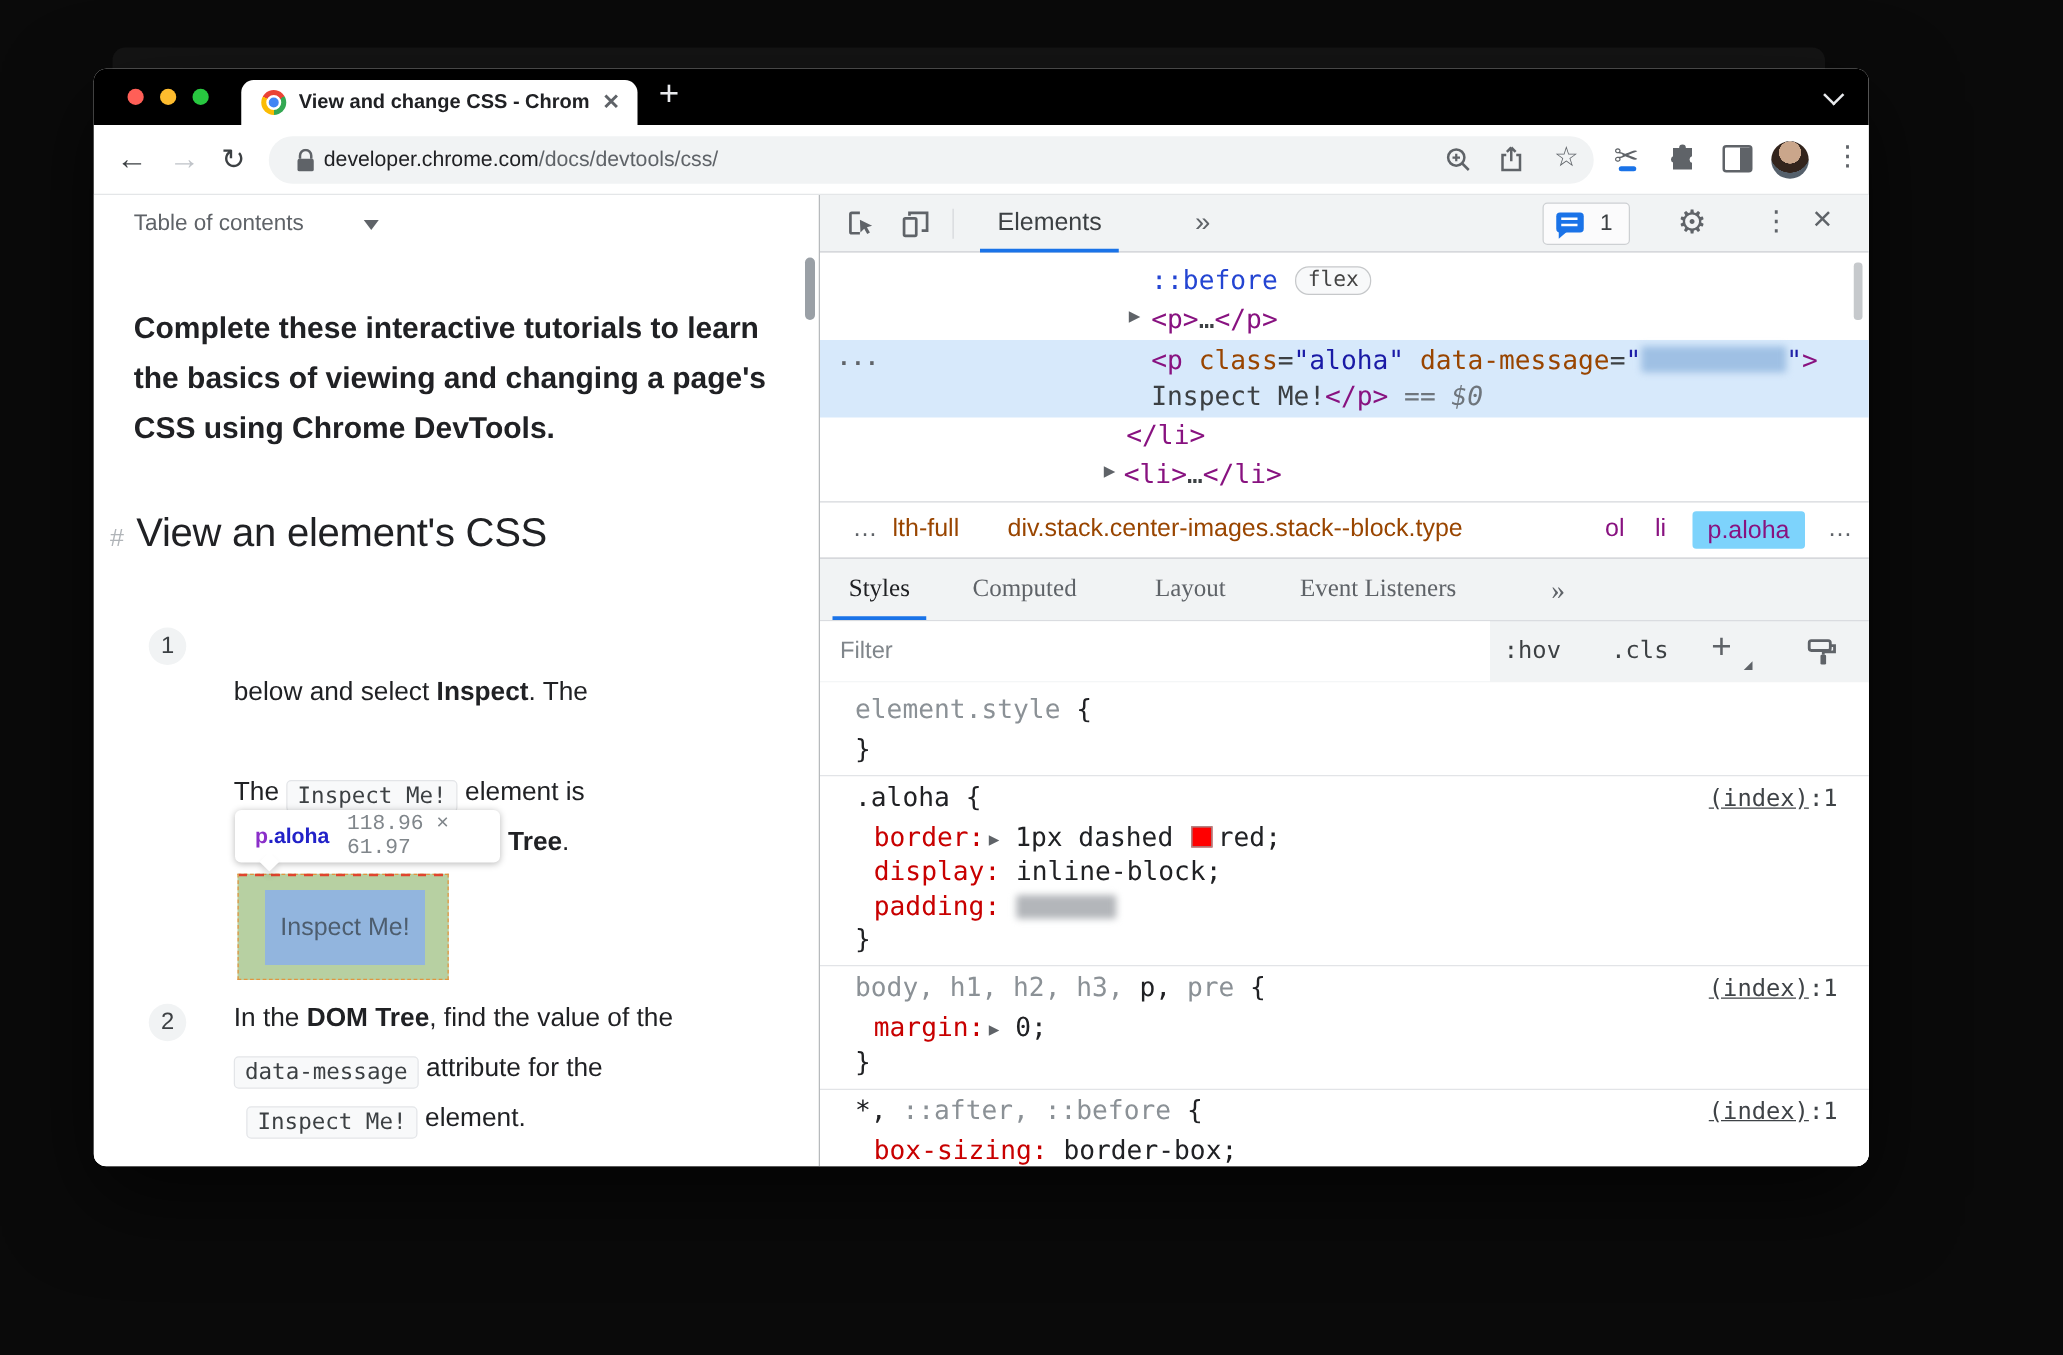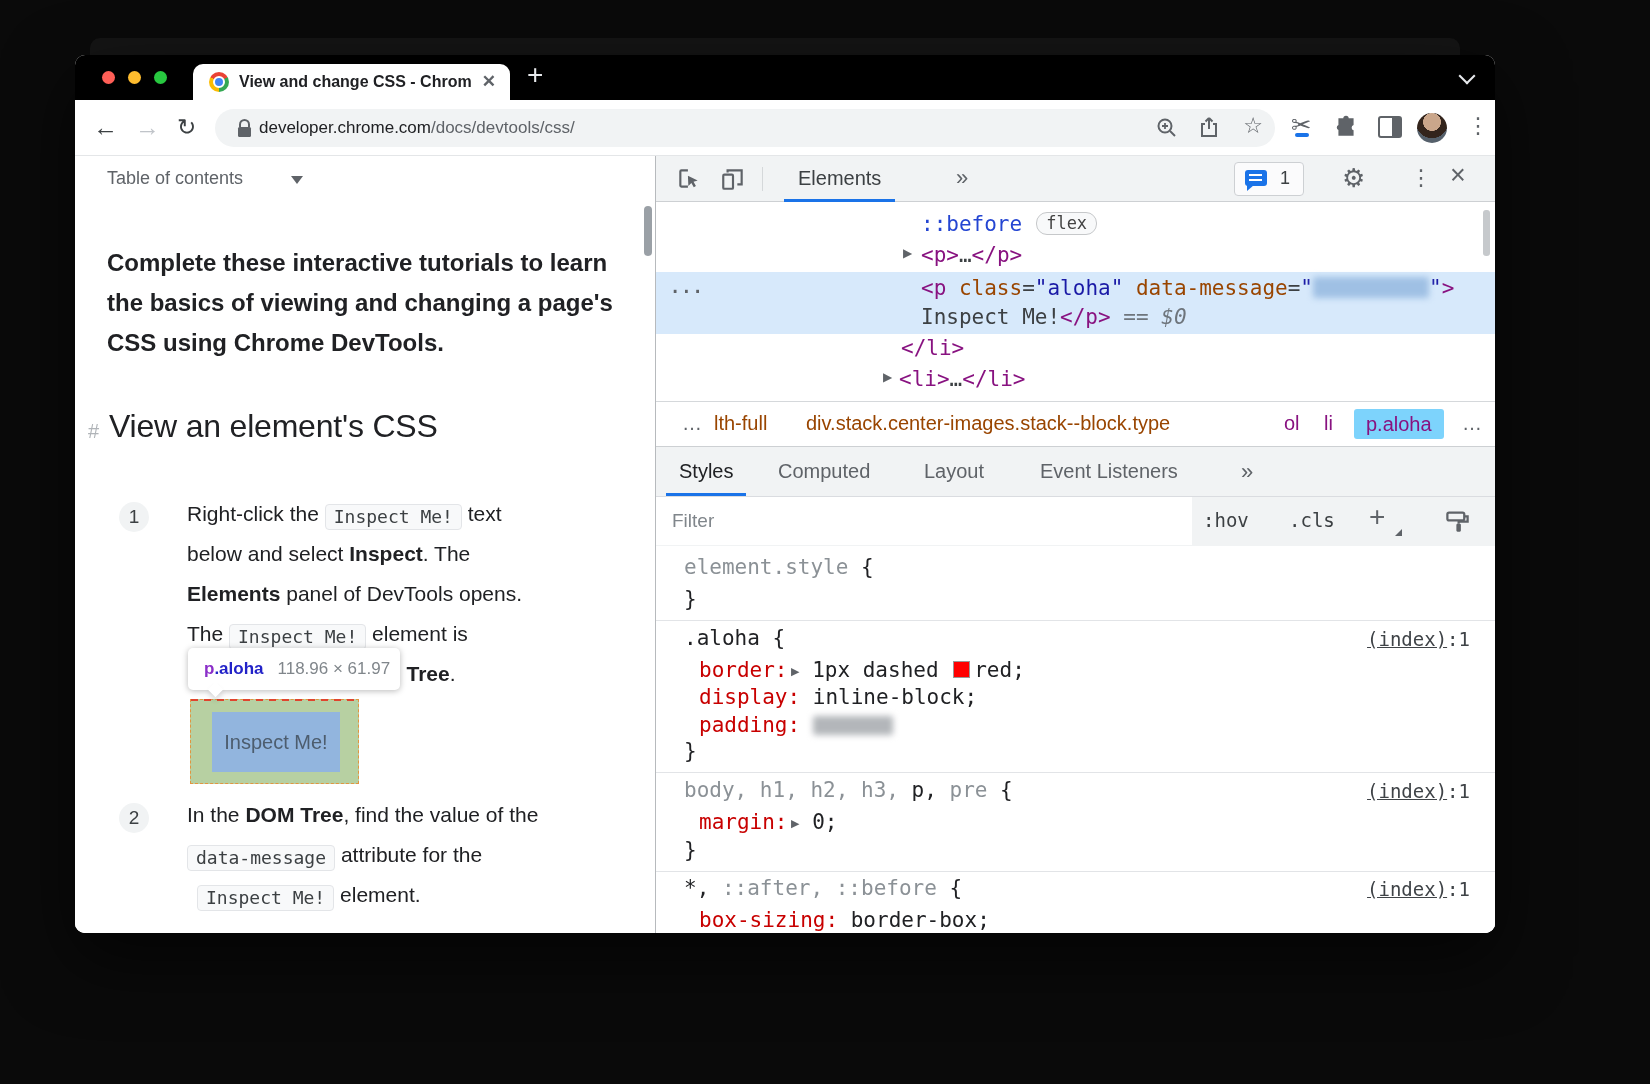--- a/index.html
+++ b/index.html
@@ -33,21 +33,21 @@
   .hash{position:absolute;left:13px;top:264px;font-size:20px;color:#b0b4b8;}
   .h2{position:absolute;left:34px;top:252px;font-size:32px;color:#202124;letter-spacing:-.2px;}
   .stepnum{position:absolute;left:44px;width:30px;height:30px;border-radius:50%;background:#f1f3f4;color:#3c4043;font-size:19px;line-height:30px;text-align:center;}
   .tline{position:absolute;left:112px;height:30px;font-size:21px;color:#202124;white-space:pre;}
   .tline b{font-weight:700;}
   .chip{display:inline-block;font-family:"DejaVu Sans Mono",monospace;font-size:18px;color:#3c4043;background:#f8f9fa;border:1px solid #e3e5e8;border-radius:4px;padding:1px 8px;vertical-align:-2px;line-height:22px;}
   .tooltip{position:absolute;left:113px;top:492px;width:212px;height:42px;background:#fff;border-radius:5px;box-shadow:0 1px 6px rgba(0,0,0,.28);display:flex;align-items:center;padding-left:16px;box-sizing:border-box;z-index:5;}
   .tooltip::after{content:"";position:absolute;left:22px;bottom:-5px;width:11px;height:11px;background:#fff;transform:rotate(45deg);box-shadow:3px 3px 5px rgba(0,0,0,.12);}
   .tt-tag{font-weight:700;font-size:17px;color:#8b2fc9;}
   .tt-class{font-weight:700;font-size:17px;color:#2222c8;}
-  .tt-dims{font-size:17px;color:#80868b;margin-left:14px;}
+  .tt-dims{font-size:17px;color:#80868b;margin-left:14px;font-family:Liberation Mono, monospace;}
   .overlaybox{position:absolute;left:115px;top:543px;width:169px;height:85px;background:#b7d0a2;border:1px dashed #e2953f;box-sizing:border-box;}
   .overlaytop{position:absolute;left:0;top:-1px;width:100%;height:2px;background:repeating-linear-gradient(90deg,#e0442e 0 7px,transparent 7px 13px);}
   .overlayinner{position:absolute;left:21px;top:12px;width:128px;height:60px;background:#92b5de;display:flex;align-items:center;justify-content:center;font-size:20px;color:#4d5d6e;}
   .pagescroll{position:absolute;left:569px;top:50px;width:8px;height:50px;border-radius:4px;background:#9aa0a6;}
   
   .devtools{position:absolute;left:580px;top:0;width:840px;height:777px;background:#fff;border-left:1px solid #b7babd;box-sizing:border-box;font-family:"Liberation Sans",sans-serif;}
   .dt-topbar{position:absolute;left:0;top:0;width:100%;height:46px;background:#f1f3f4;border-bottom:1px solid #cdd0d3;box-sizing:border-box;}
   .dt-tab{position:absolute;left:128px;top:0;height:43px;line-height:44px;padding:0 14px;font-size:20px;color:#3c4043;border-bottom:3px solid #1a73e8;}
   .dt-more{position:absolute;font-size:22px;color:#5f6368;}
   .chatchip{position:absolute;left:578px;top:6px;width:70px;height:34px;border:1px solid #cdd0d3;border-radius:4px;background:#fbfbfc;box-sizing:border-box;}
@@ -67,21 +67,21 @@
   .it{font-style:italic;}
   .arrow{position:absolute;font-size:12px;color:#5f6368;font-family:"DejaVu Sans",sans-serif;}
   .flexbadge{display:inline-block;font-family:"DejaVu Sans Mono",monospace;font-size:17px;color:#444;background:#f8f9fa;border:1px solid #c6c8ca;border-radius:11px;padding:0 9px;line-height:21px;margin-left:14px;vertical-align:2px;}
   .selrect{position:absolute;left:0;top:116px;width:840px;height:62px;background:#d7e9fb;}
   .blur1{display:inline-block;width:116px;height:21px;background:#9fc0e4;border-radius:2px;filter:blur(3px);vertical-align:-3px;}
   .blur2{display:inline-block;width:80px;height:19px;background:#b3b6ba;border-radius:2px;filter:blur(3px);vertical-align:-3px;}
   .domscroll{position:absolute;left:827px;top:54px;width:7px;height:46px;border-radius:3px;background:#c6c9cc;}
   .crumbbar{position:absolute;left:0;top:245px;width:840px;height:45px;background:#fff;border-top:1px solid #d5d8db;box-sizing:border-box;}
   .crumb{position:absolute;top:10px;font-size:20px;white-space:pre;}
   .crumbchip{position:absolute;left:698px;top:7px;height:30px;line-height:30px;padding:0 12px;background:#7dd3fc;border-radius:3px;font-size:20px;color:#881280;}
-  .panesbar{position:absolute;left:0;top:290px;width:840px;height:50px;background:#f1f3f4;border-top:1px solid #cdd0d3;box-sizing:border-box;}
+  .panesbar{position:absolute;left:0;top:290px;width:840px;height:50px;background:#f1f3f4;border-top:1px solid #cdd0d3;box-sizing:border-box;font-family:Liberation Serif, serif;}
   .pane-active{position:absolute;left:10px;top:0;height:46px;line-height:48px;padding:0 13px;font-size:20px;color:#202124;border-bottom:3px solid #1a73e8;}
   .pane{position:absolute;top:13px;font-size:20px;color:#5f6368;}
   .filterbar{position:absolute;left:0;top:340px;width:840px;height:50px;background:#f1f3f4;border-top:1px solid #dadce0;box-sizing:border-box;}
   .filterinput{position:absolute;left:0;top:1px;width:520px;height:48px;border:none;background:#fff;padding:0 0 0 16px;font-size:19px;color:#202124;outline:none;font-family:"Liberation Sans",sans-serif;}
   .filterinput::placeholder{color:#80868b;}
   .ftok{position:absolute;top:13px;font-size:19px;color:#3c4043;font-weight:600;font-family:"DejaVu Sans Mono",monospace;font-weight:500;}
   .plus{position:absolute;left:713px;top:5px;font-size:28px;color:#5f6368;font-weight:300;}
   .plustri{position:absolute;left:739px;top:33px;width:0;height:0;border-left:7px solid transparent;border-bottom:7px solid #5f6368;}
   .styles{position:absolute;left:0;top:390px;width:840px;height:387px;background:#fff;overflow:hidden;}
   .srow{position:absolute;height:27px;line-height:27px;white-space:pre;}
@@ -157,23 +157,21 @@
       <div class="pagescroll"></div>
 
       <div class="para" style="top:93px;">Complete these interactive tutorials to learn</div>
       <div class="para" style="top:133px;">the basics of viewing and changing a page's</div>
       <div class="para" style="top:173px;text-align:center;">CSS using Chrome DevTools.</div>
 
       <div class="hash">#</div>
       <div class="h2">View an element's CSS</div>
 
       <div class="stepnum" style="top:346px;">1</div>
-      <div class="tline" style="top:346px;"><span>Right-click the </span><span class="chip">Inspect Me!</span><span> text</span></div>
       <div class="tline" style="top:386px;"><span>below and select </span><b>Inspect</b><span>. The</span></div>
-      <div class="tline" style="top:426px;"><b>Elements</b><span> panel of DevTools opens.</span></div>
       <div class="tline" style="top:466px;"><span>The </span><span class="chip">Inspect Me!</span><span> element is</span></div>
       <div class="tline" style="top:506px;"><span>highlighted in the </span><b>DOM Tree</b><span>.</span></div>
 
       <div class="tooltip">
         <span class="tt-tag">p</span>
           <span class="tt-class">.aloha</span>
         <span class="tt-dims">118.96 × 61.97</span>
       </div>
 
       <div class="overlaybox">

